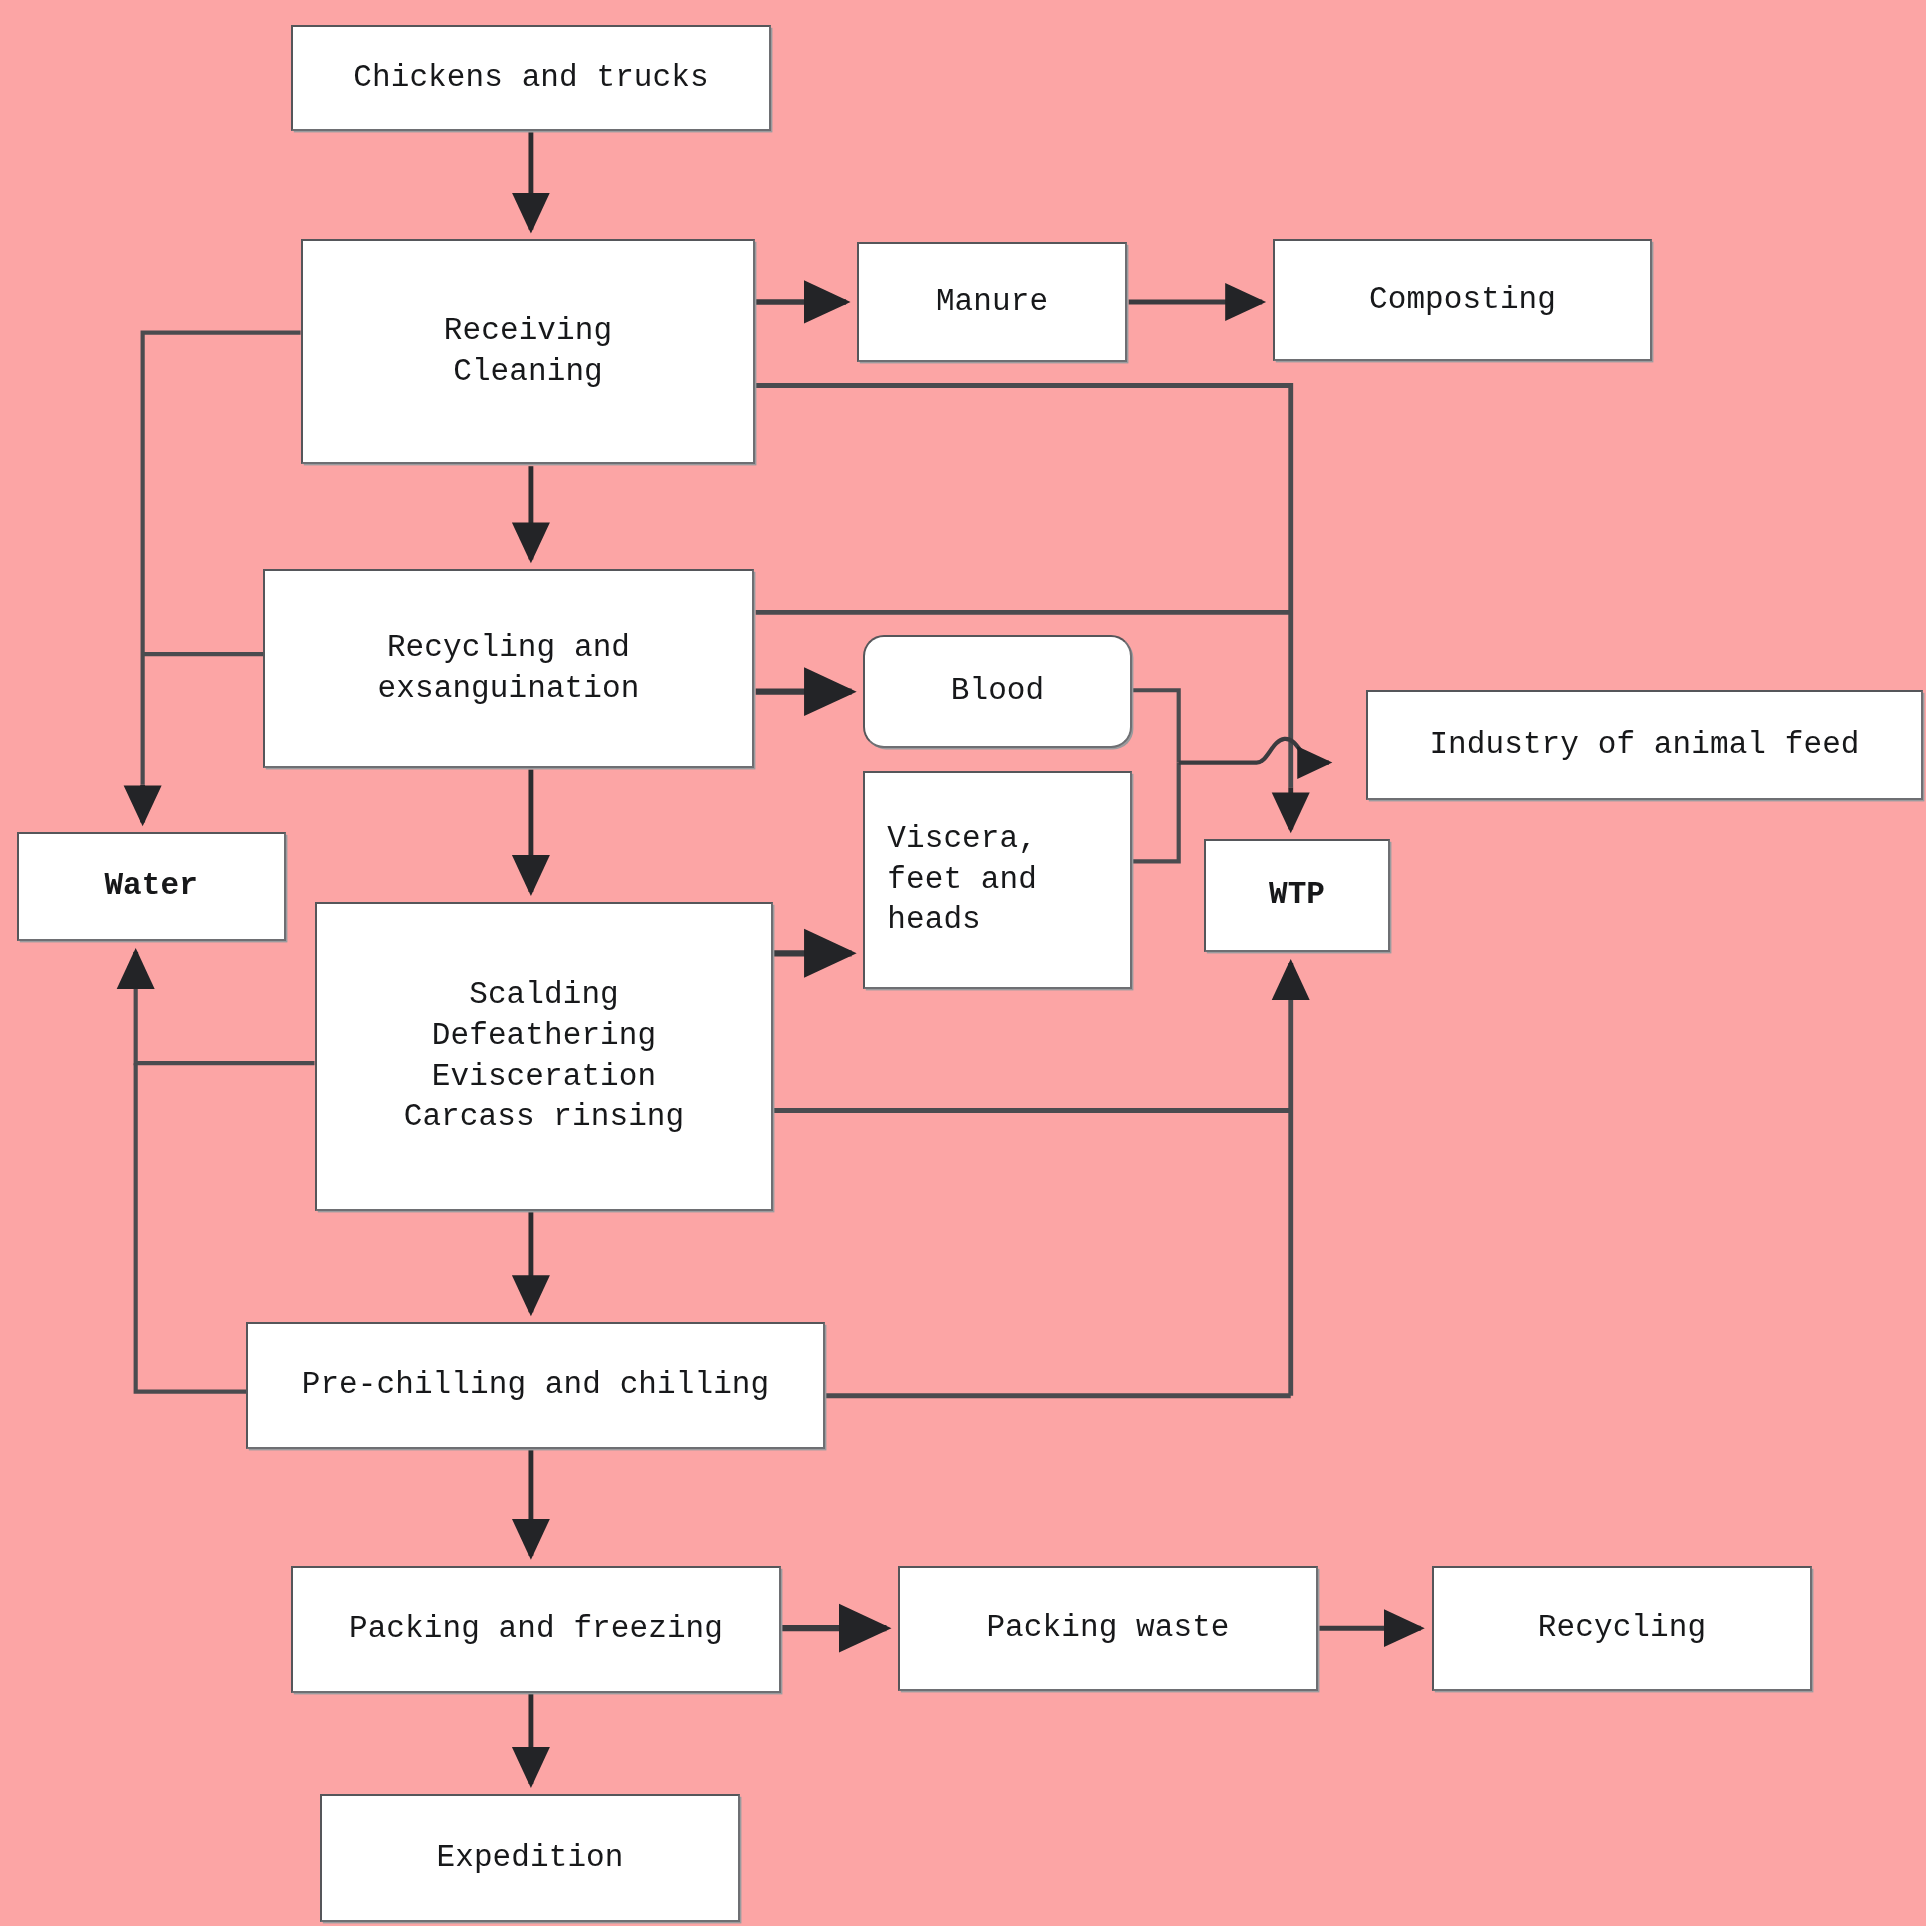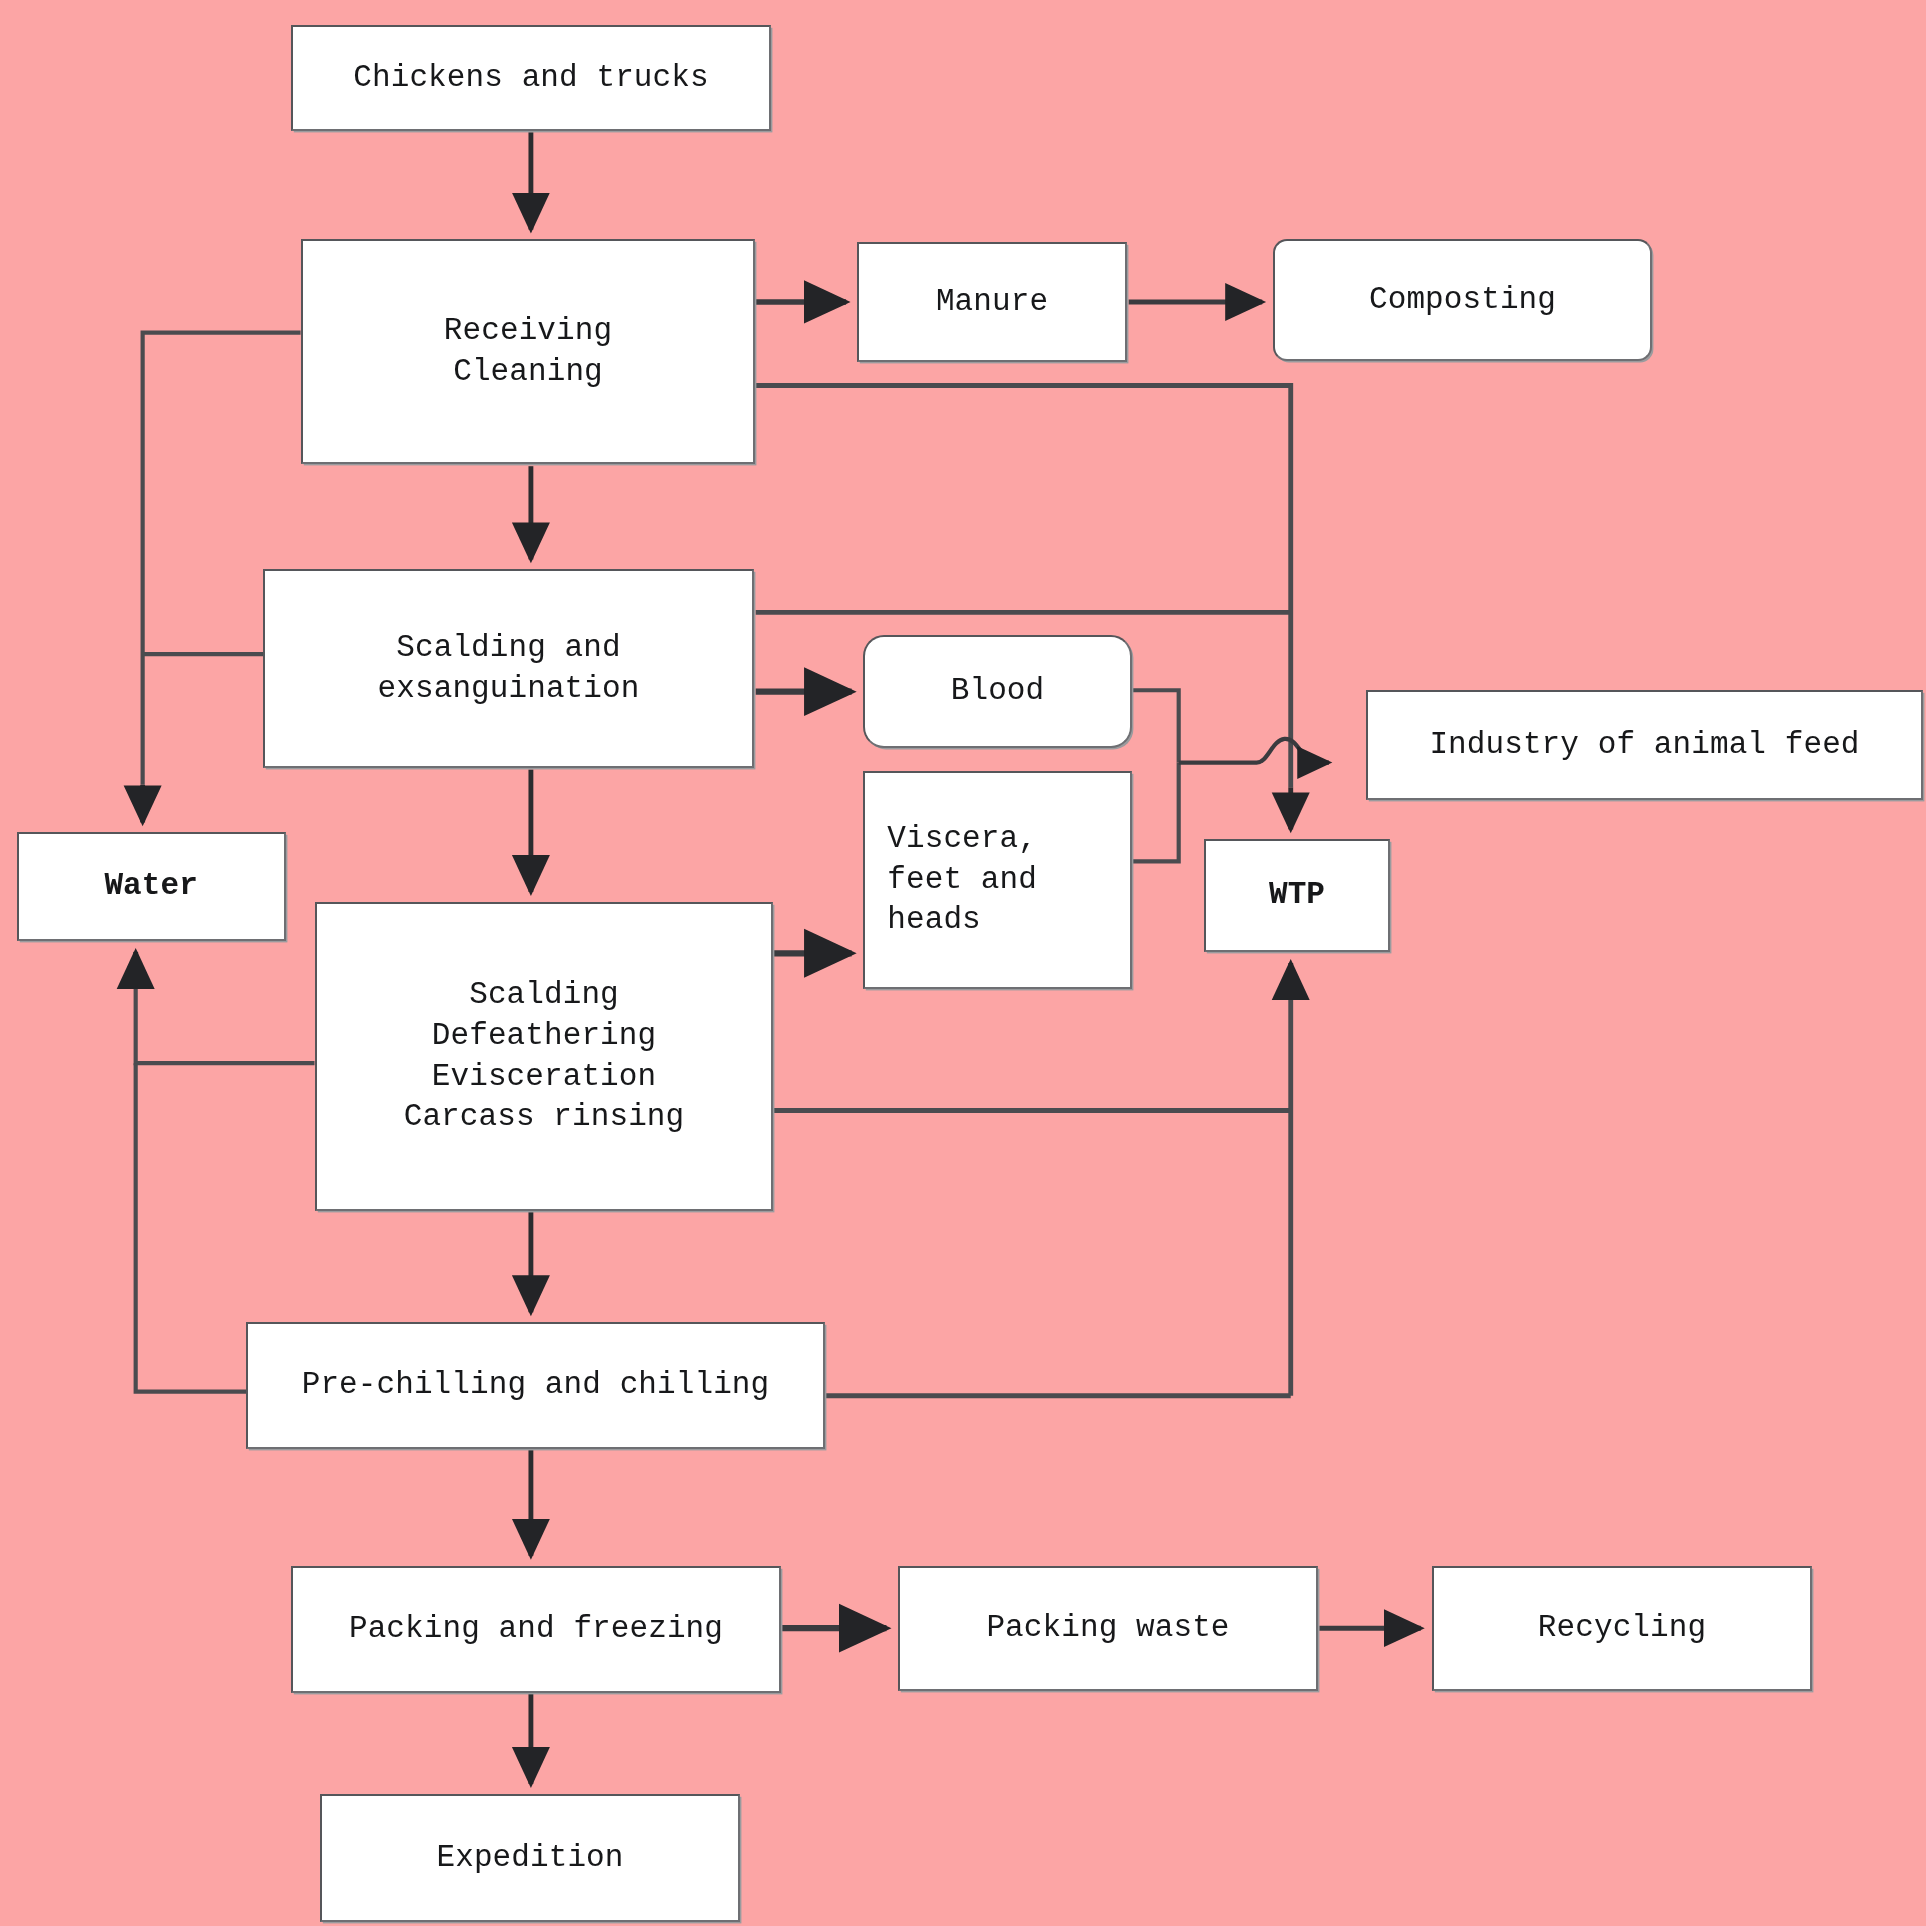--- a/index.html
+++ b/index.html
@@ -130,28 +130,28 @@
         <div class="lines">
           <div>Receiving</div>
           <div>Cleaning</div>
         </div>
       </div>
       <div class="node" style="left: 857px; top: 242px; width: 270px; height: 120px;">
         <div class="lines">
           <div>Manure</div>
         </div>
       </div>
-      <div class="node" style="left: 1273px; top: 239px; width: 379px; height: 122px; border-radius: 14px;">
+      <div class="node" style="left: 1273px; top: 239px; width: 379px; height: 122px;">
         <div class="lines">
           <div>Composting</div>
         </div>
       </div>
       <div class="node" style="left: 263px; top: 569px; width: 491px; height: 199px;">
         <div class="lines">
-          <div>Scalding and</div>
+          <div>Recycling and</div>
           <div>exsanguination</div>
         </div>
       </div>
       <div class="node" style="left: 863px; top: 635px; width: 269px; height: 113px; border-radius: 21px;">
         <div class="lines">
           <div>Blood</div>
         </div>
       </div>
       <div class="node lalign" style="left: 863px; top: 771px; width: 269px; height: 218px;">
         <div class="lines">

